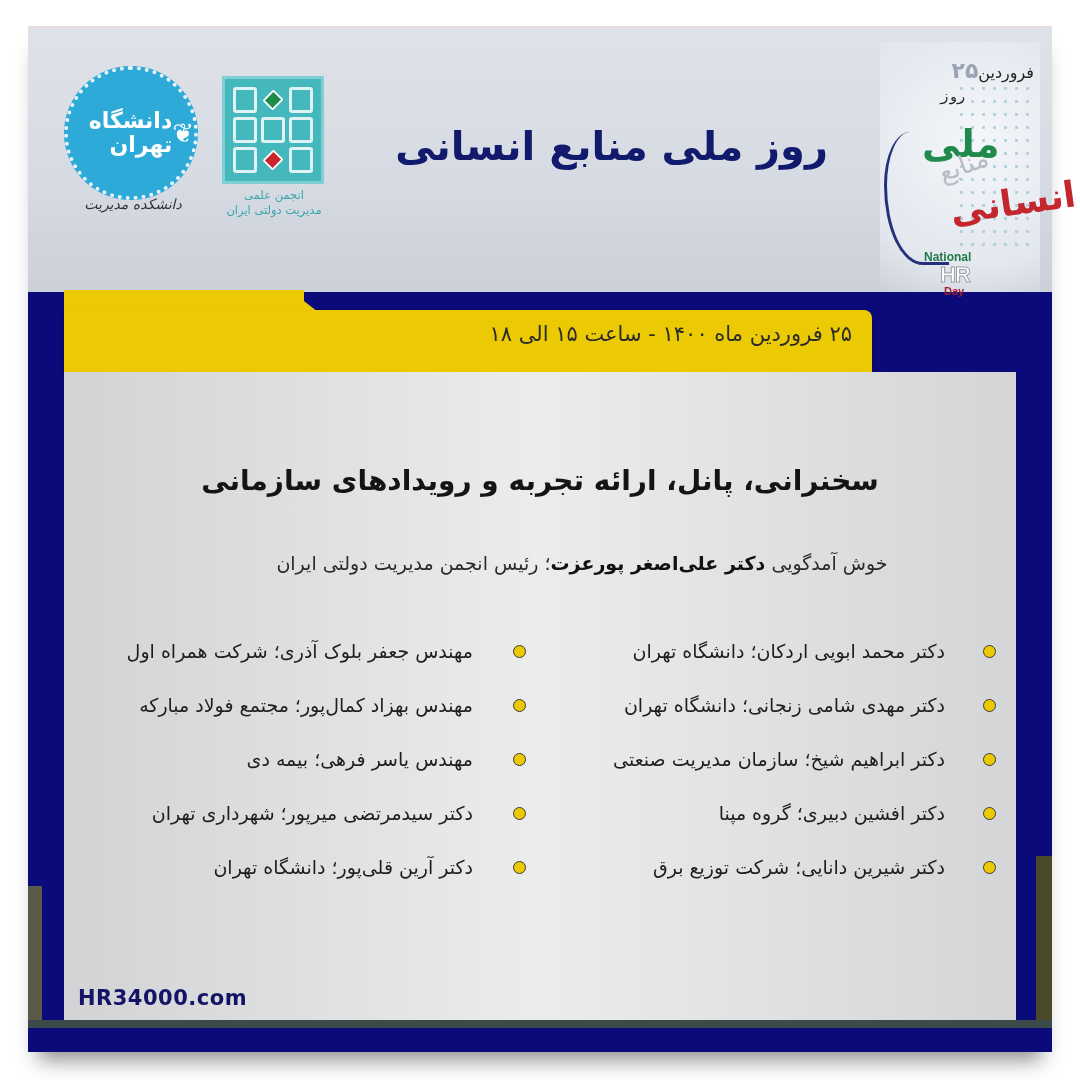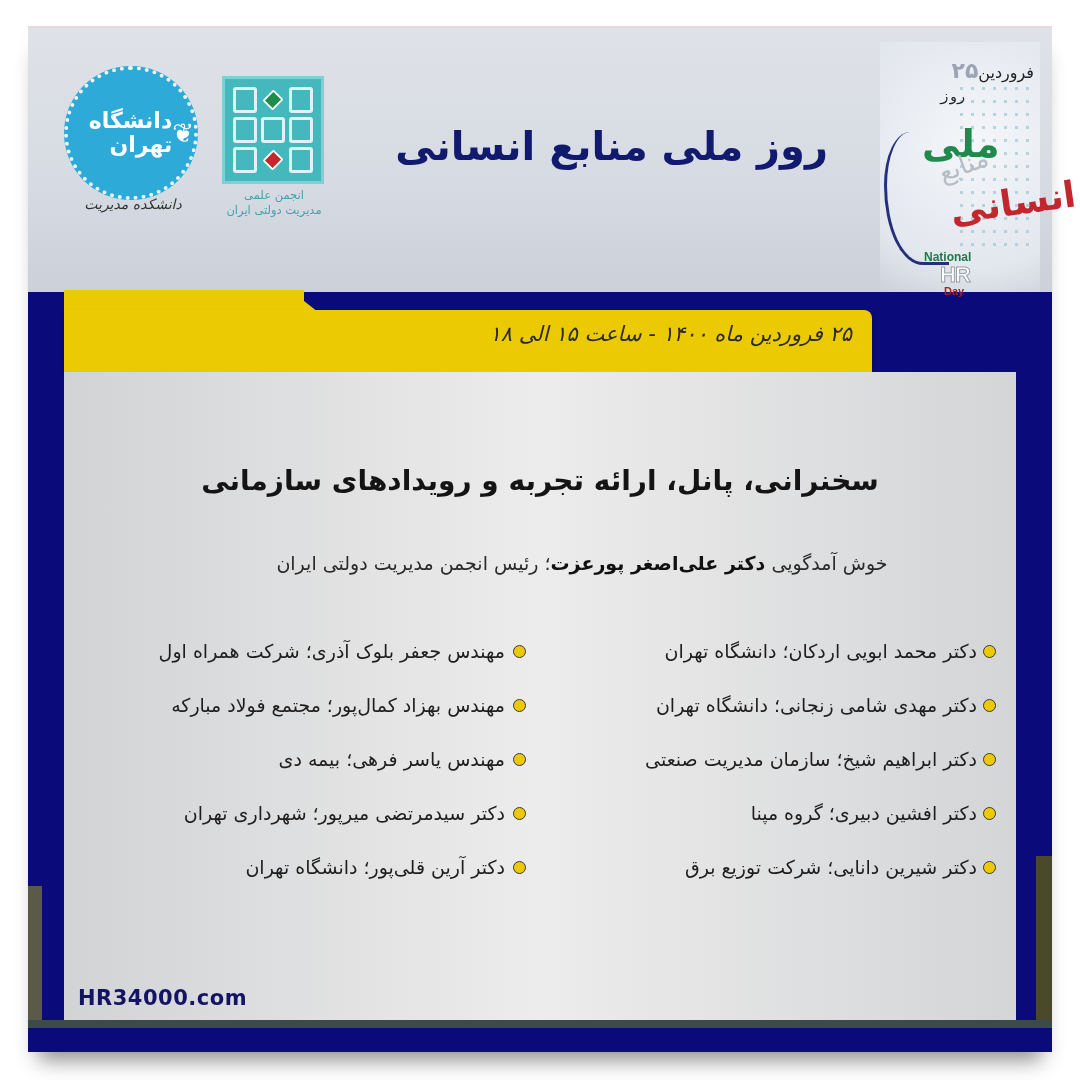--- a/index.html
+++ b/index.html
@@ -70,21 +70,20 @@
 
   
   .yellow-left {
     position: absolute; left: 36px; top: 264px; width: 240px; height: 60px; background: #ecca03;
     clip-path: polygon(0 0, 100% 0, 100% 100%, 0 100%);
   }
   .yellow-band {
     position: absolute; left: 36px; top: 284px; width: 808px; height: 62px; background: #ecca03;
     border-radius: 0 8px 0 0;
     box-shadow: 0 3px 4px rgba(0,0,0,0.25);
-    font-style: italic;
   }
   .yellow-diag {
     position: absolute; left: 250px; top: 264px; width: 40px; height: 22px; background: #ecca03;
     clip-path: polygon(0 0, 30% 0, 100% 100%, 0 100%);
   }
   .date-line {
     position: absolute; right: 20px; top: 12px; direction: rtl; font-size: 21px; color: #2b2b2b;
   }
 
   
@@ -97,21 +96,21 @@
     font-size: 28px; font-weight: bold; color: #141414;
   }
   .welcome {
     position: absolute; left: 0; top: 180px; width: 1036px; text-align: center; direction: rtl;
     font-size: 19px; color: #2a2a2a;
   }
   .welcome b { font-weight: bold; color: #111; }
   .col { position: absolute; top: 252px; direction: rtl; }
   .col.right { right: 20px; width: 440px; }
   .col.left { right: 490px; width: 450px; }
-  .item { height: 54px; display: flex; align-items: center; font-size: 19px; color: #1e1e1e; white-space: nowrap; }
+  .item { height: 54px; display: flex; align-items: center; font-size: 19px; color: #1e1e1e; white-space: nowrap; gap: 32px; }
   .bullet {
     width: 11px; height: 11px; border-radius: 50%; background: #ecca03; border: 1.5px solid #3a3a3a;
     margin-left: 6px; flex: none;
   }
   .col.left .bullet { margin-left: 8px; }
   .site {
     position: absolute; left: 14px; top: 614px; font-size: 21px; font-weight: bold; color: #141466;
     font-family: "DejaVu Sans", sans-serif; letter-spacing: 0.5px;
   }
   .bottom-strip {

